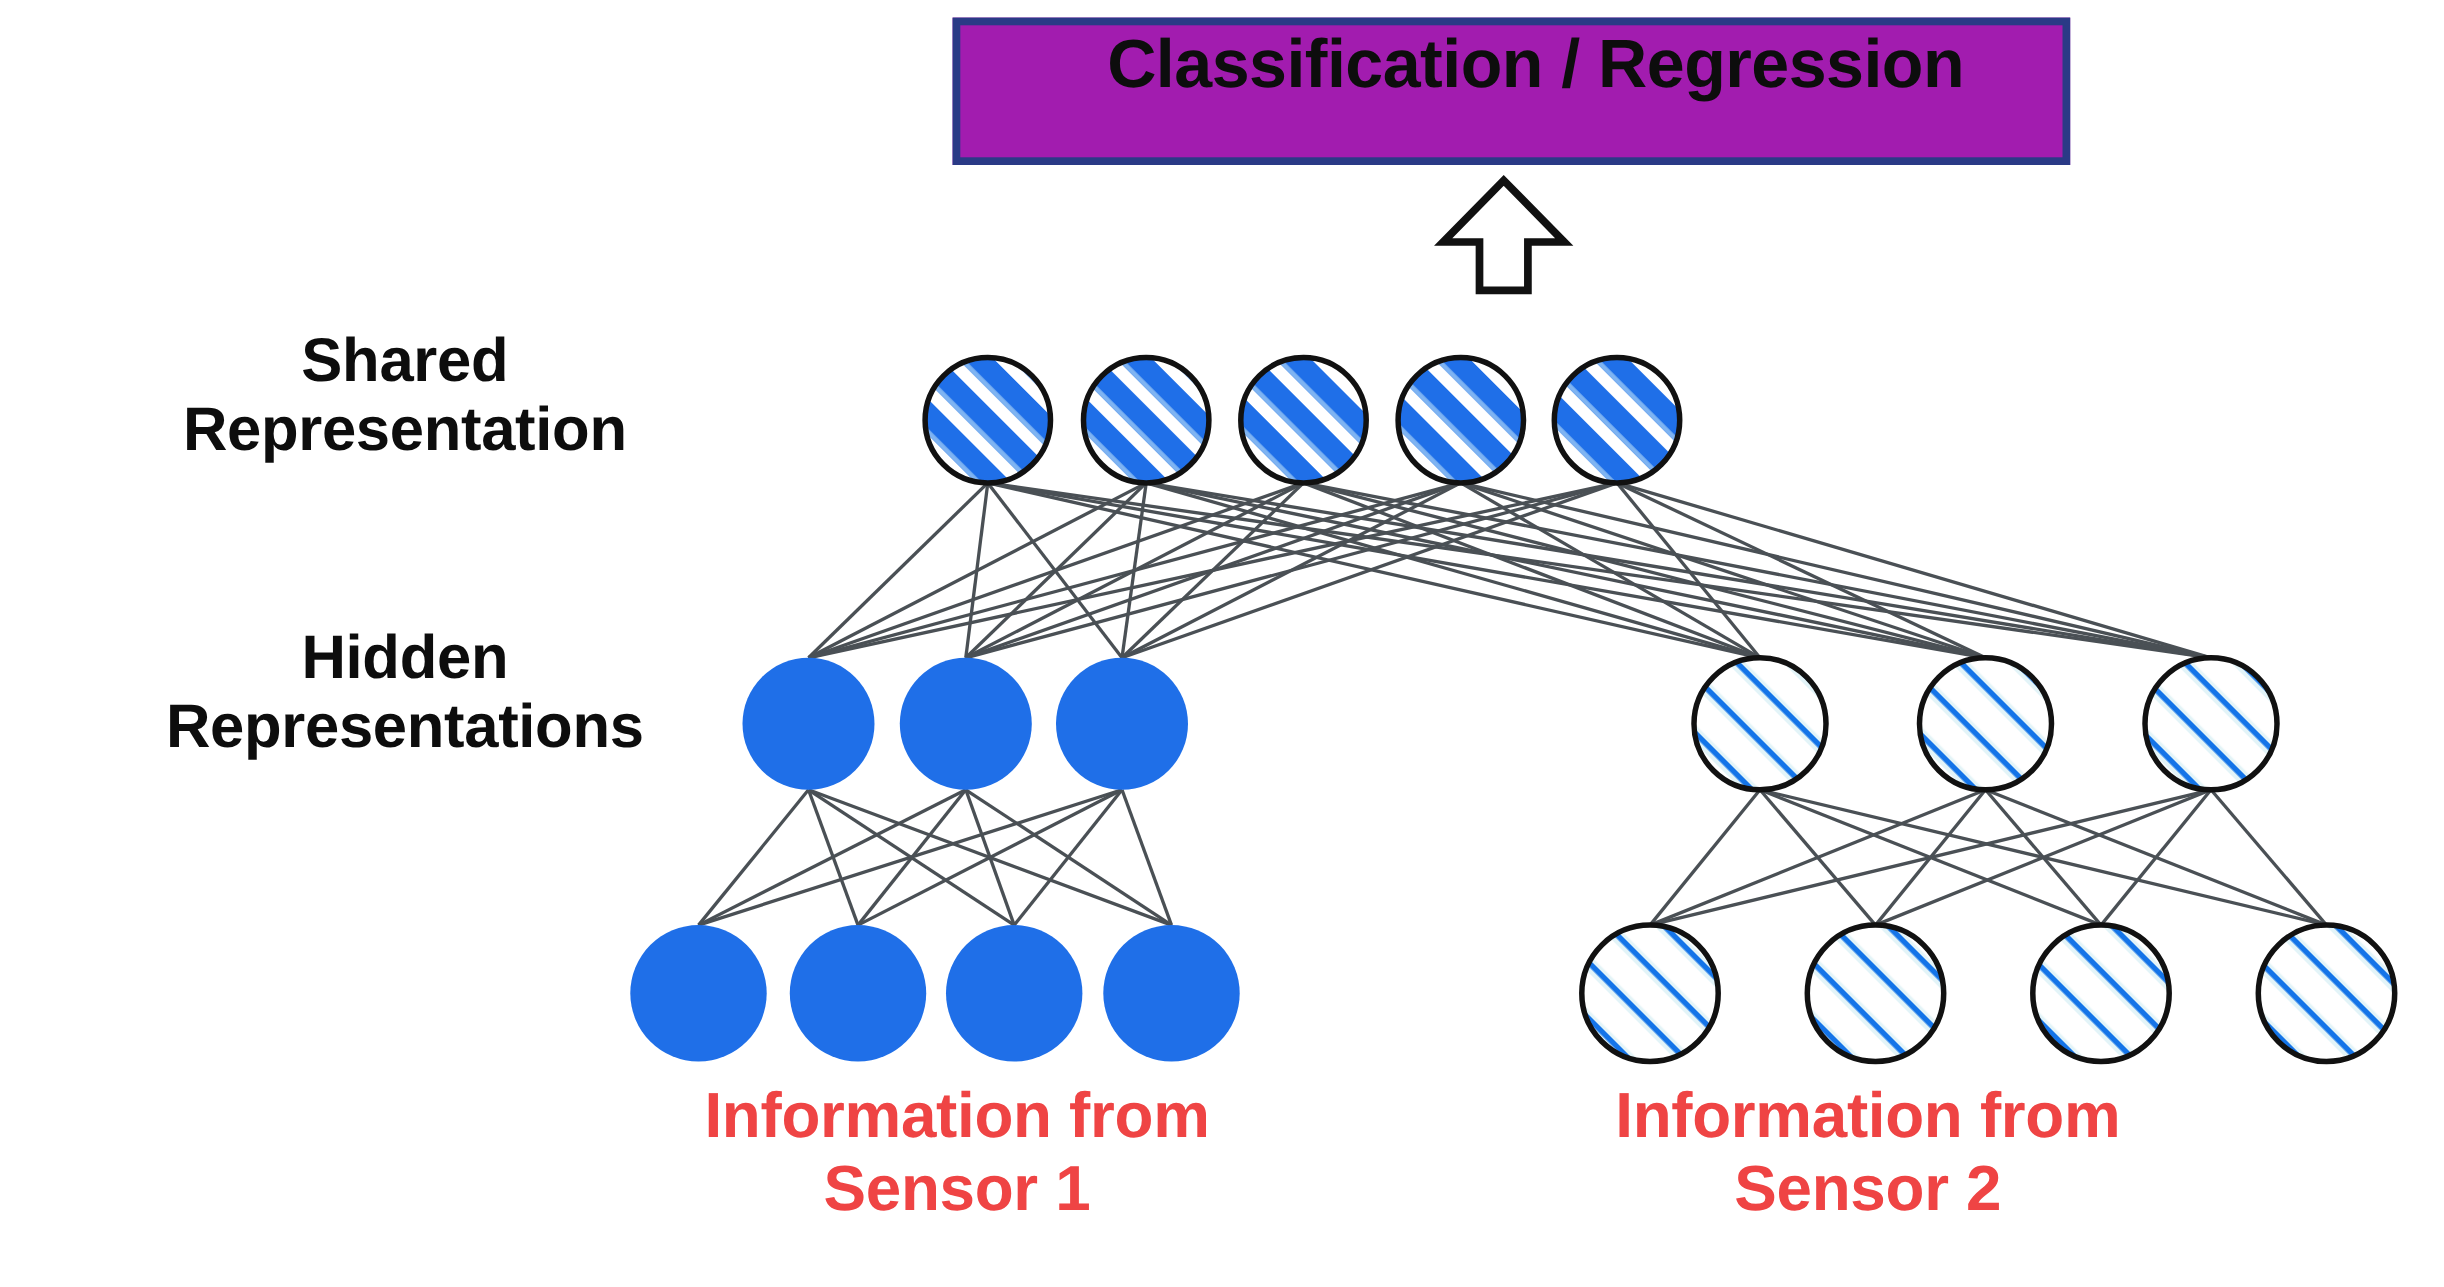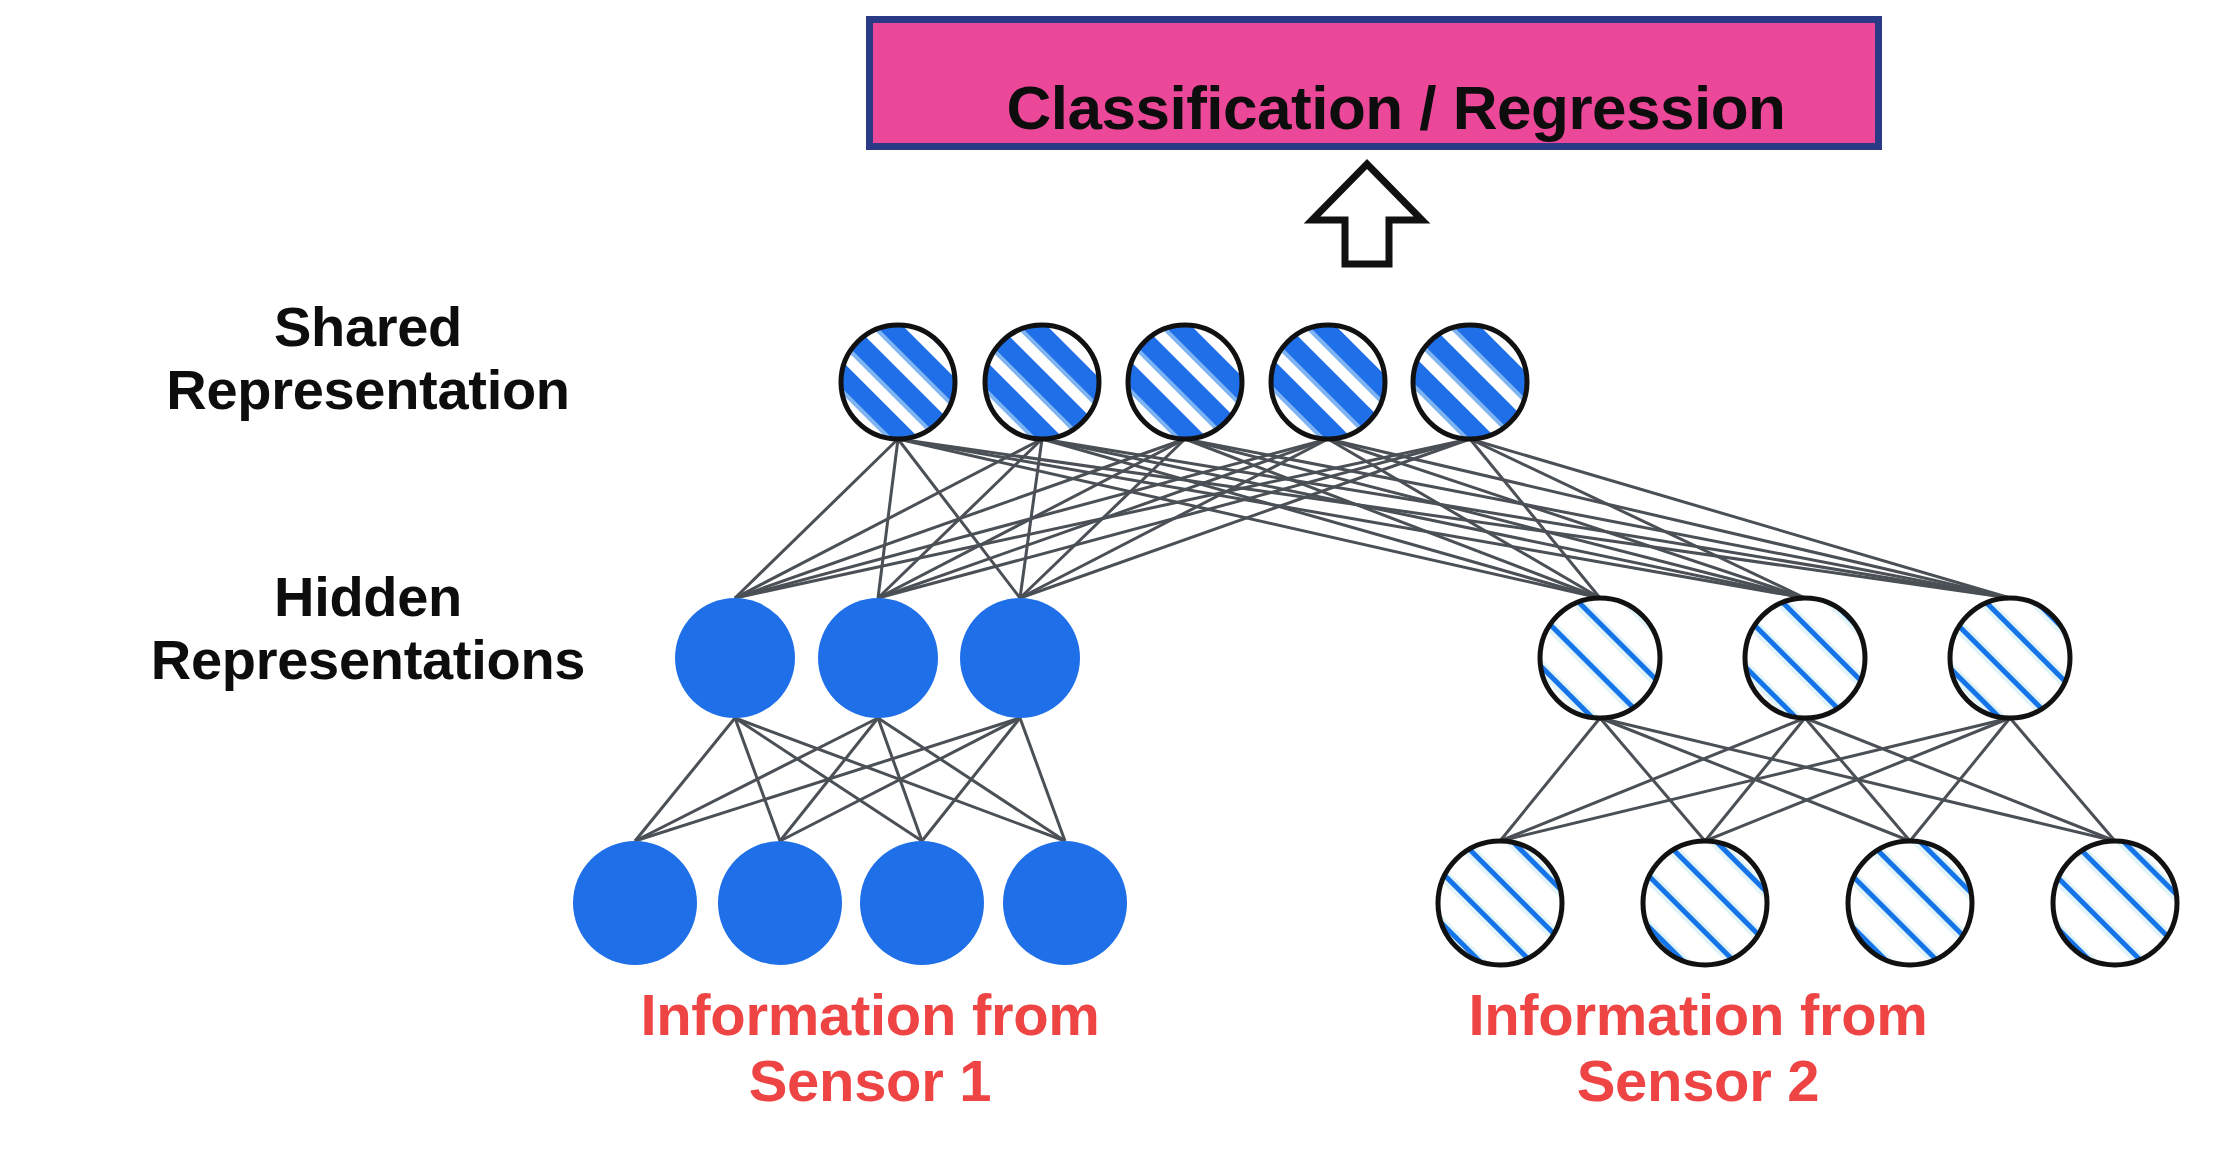--- a/index.html
+++ b/index.html
@@ -21,23 +21,23 @@
     position: absolute;
     left: 0;
     top: 0;
     width: 2222px;
     height: 1170px;
   }
   .head-box {
     position: absolute;
     box-sizing: border-box;
     display: flex;
-    align-items: flex-end;
+    align-items: flex-start;
     justify-content: center;
-    background: #ec4899;
+    background: #a21caf;
     padding-left: 44px;
   }
   .head-box-label {
     font-weight: bold;
     color: #0d0d0d;
     letter-spacing: -0.5px;
     white-space: nowrap;
   }
   .side-label {
     position: absolute;

